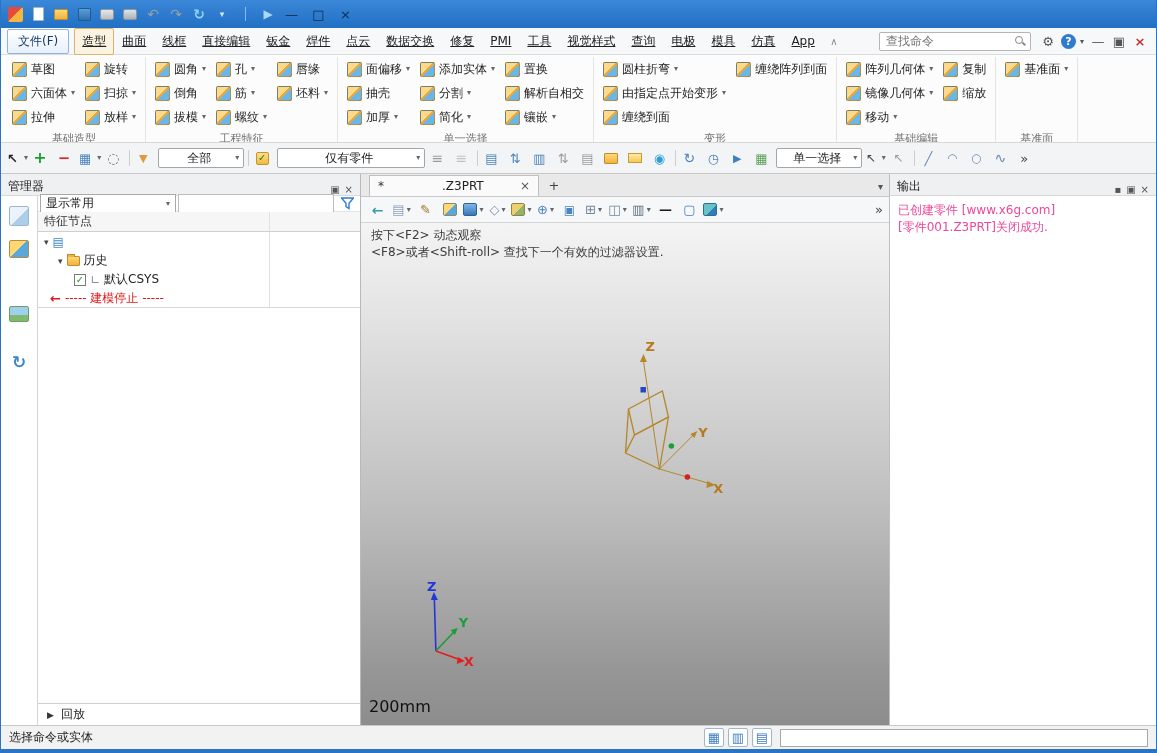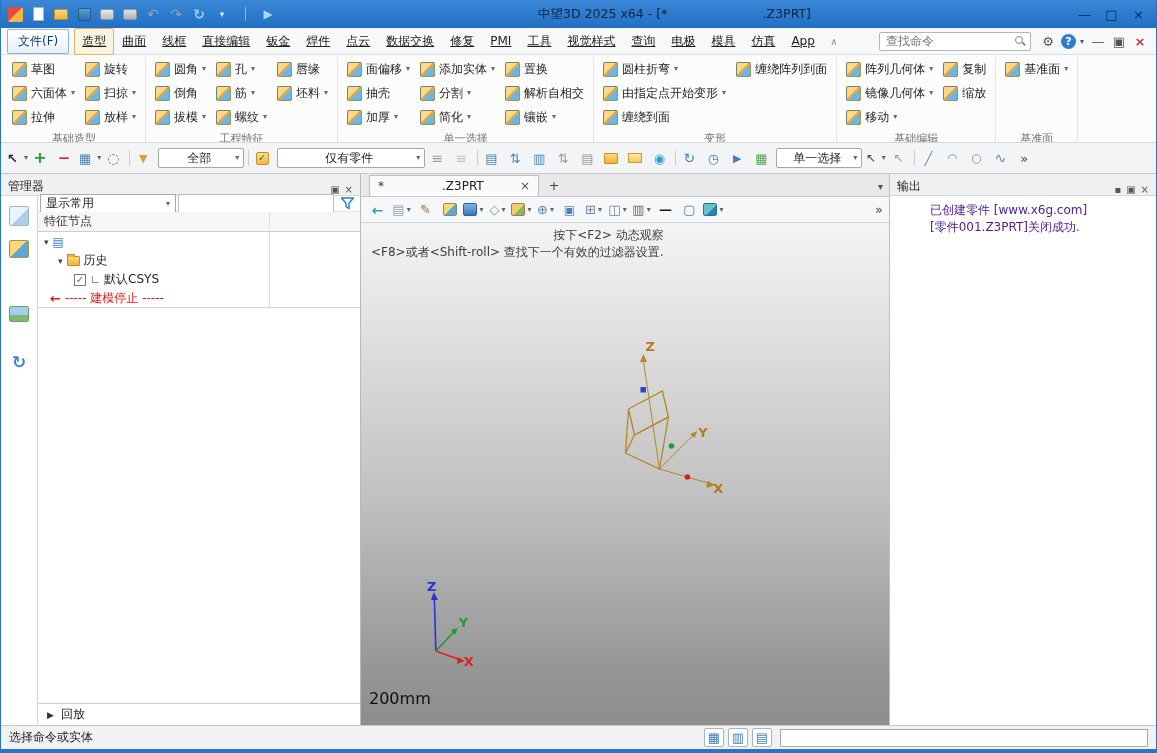--- a/index.html
+++ b/index.html
@@ -103,28 +103,28 @@
   .tclose{margin-left:auto;color:#555;font-size:12px;}
   .newtab{width:18px;height:18px;display:inline-flex;align-items:center;justify-content:center;color:#444;font-size:13px;margin-bottom:2px;}
   .tabmenu{margin-left:auto;color:#555;font-size:10px;margin-bottom:4px;}
   .doctb{height:26px;background:#f6f7f8;border-bottom:1px solid #d4d4d4;display:flex;align-items:center;padding:0 6px;}
   .dtbitems{display:flex;align-items:center;gap:3px;flex:1;overflow:hidden;}
   .dti{height:22px;min-width:21px;display:inline-flex;align-items:center;justify-content:center;gap:2px;flex:none;}
   .dti .g{display:inline-flex;align-items:center;justify-content:center;line-height:1;}
   .ovf{color:#444;font-size:13px;margin-left:6px;}
   .canvas{flex:1;position:relative;overflow:hidden;
           background:linear-gradient(180deg,#f4f4f4 0%,#e2e2e2 20%,#c0c0c0 55%,#959595 90%,#8d8d8d 100%);}
-  .hints{position:absolute;top:4px;left:10px;font-size:12px;color:#3c3c3c;line-height:17px;text-align:right;}
+  .hints{position:absolute;top:4px;left:10px;font-size:12px;color:#3c3c3c;line-height:17px;}
   .vsvg{position:absolute;left:0;top:0;width:100%;height:100%;}
   .vsvg text{font-family:inherit;font-size:13px;font-weight:bold;}
-  .scale{position:absolute;left:8px;bottom:17px;font-size:16px;color:#101010;}
+  .scale{position:absolute;left:8px;bottom:9px;font-size:16px;color:#101010;}
 
   
   #output{width:267px;flex:none;display:flex;flex-direction:column;border-left:1px solid #bfbfbf;background:#fff;}
-  .olines{padding:6px 8px;font-size:12px;color:#4c1d95;line-height:17px;margin-left:32px;}
+  .olines{padding:6px 8px;font-size:12px;color:#ec4899;line-height:17px;}
   .oline{white-space:nowrap;overflow:hidden;}
 
   
   #statusbar{position:relative;height:27px;background:#f2f2f2;border-top:1px solid #c9c9c9;
              display:flex;align-items:center;gap:8px;padding:0 8px 3px 8px;}
   .sbmsg{color:#222;}
   .sbspacer{flex:1;}
   .sbtools{display:flex;align-items:center;gap:4px;}
   .sbi{width:20px;height:19px;border:1px solid #9fb6cd;border-radius:2px;background:#fff;
        display:inline-flex;align-items:center;justify-content:center;}
@@ -181,21 +181,20 @@
         </span>
 
         <span class="qi">
           <span class="g" style="width:1px;height:14px;background:rgba(255,255,255,.45)"></span>
         </span>
 
         <span class="qi">
           <span class="g" style="color:#a8d8f8;font-size:12px">▶</span>
         </span>
       </div>
-    <div class="wtitle">中望3D 2025 x64 - [*                        .Z3PRT]</div>
     <div class="wbtns">
       <span class="wbtn">—</span>
       <span class="wbtn">□</span>
       <span class="wbtn">×</span>
     </div>
   </div>
 
   <div id="menurow">
     <div class="filebtn">文件(F)</div>
     <div class="mtabs">

